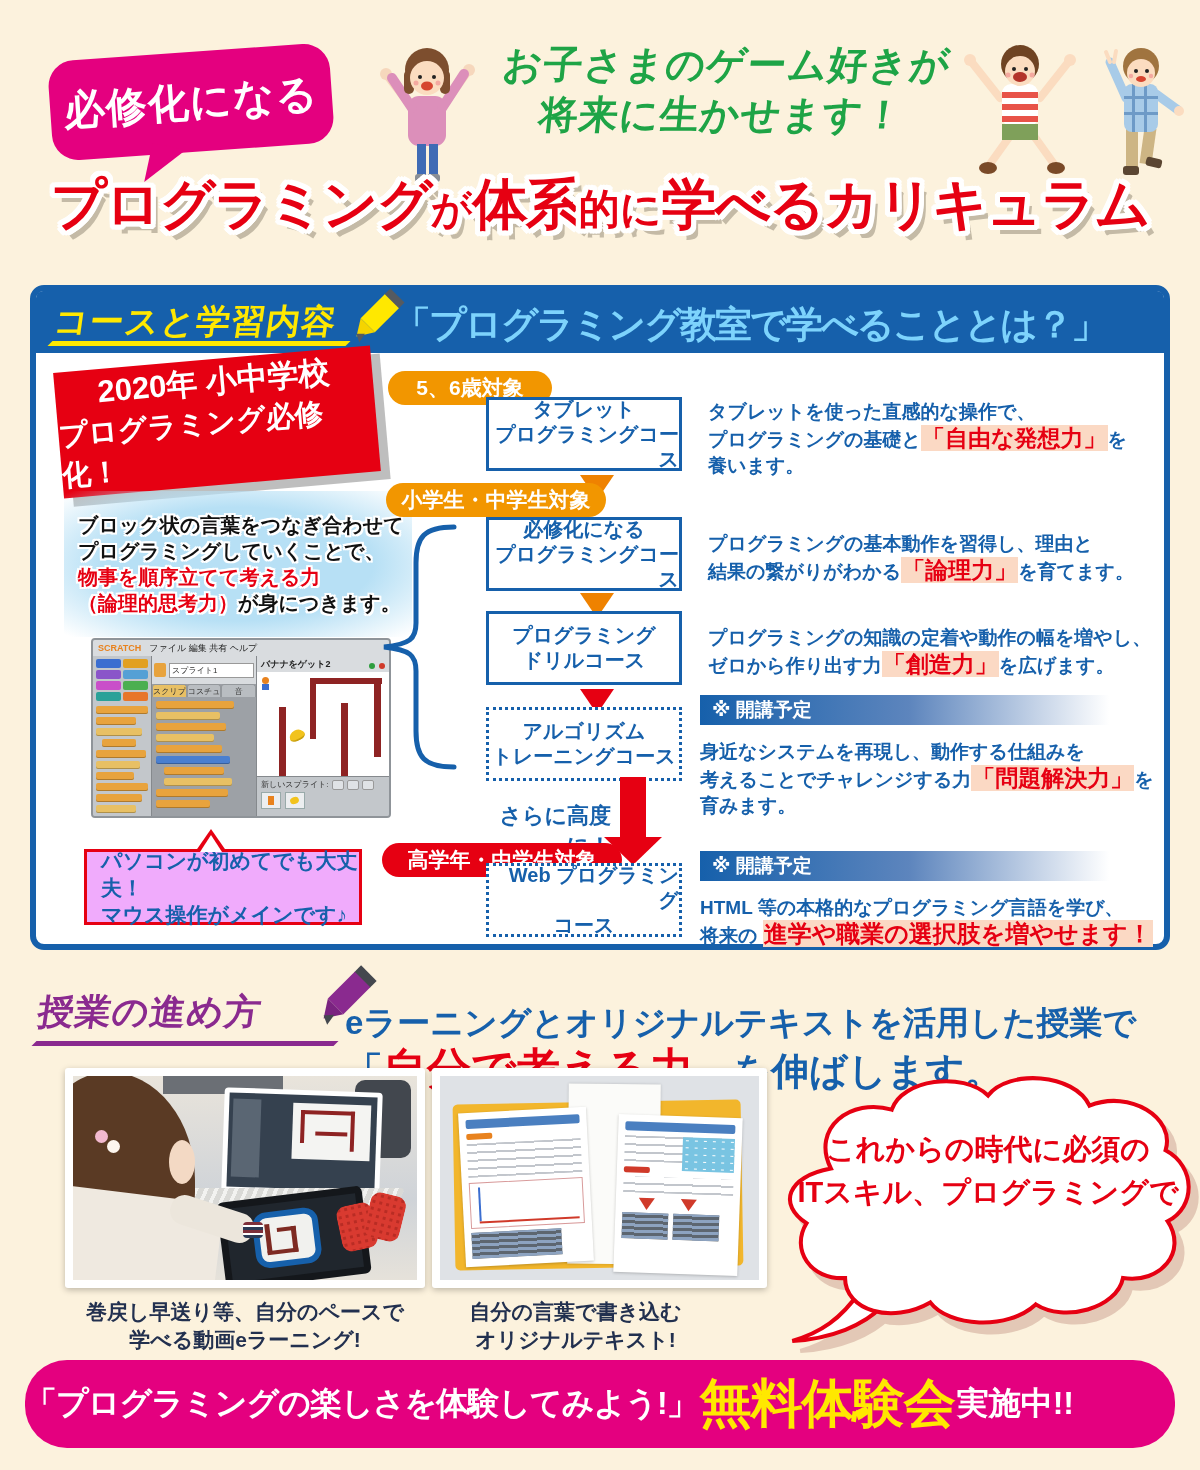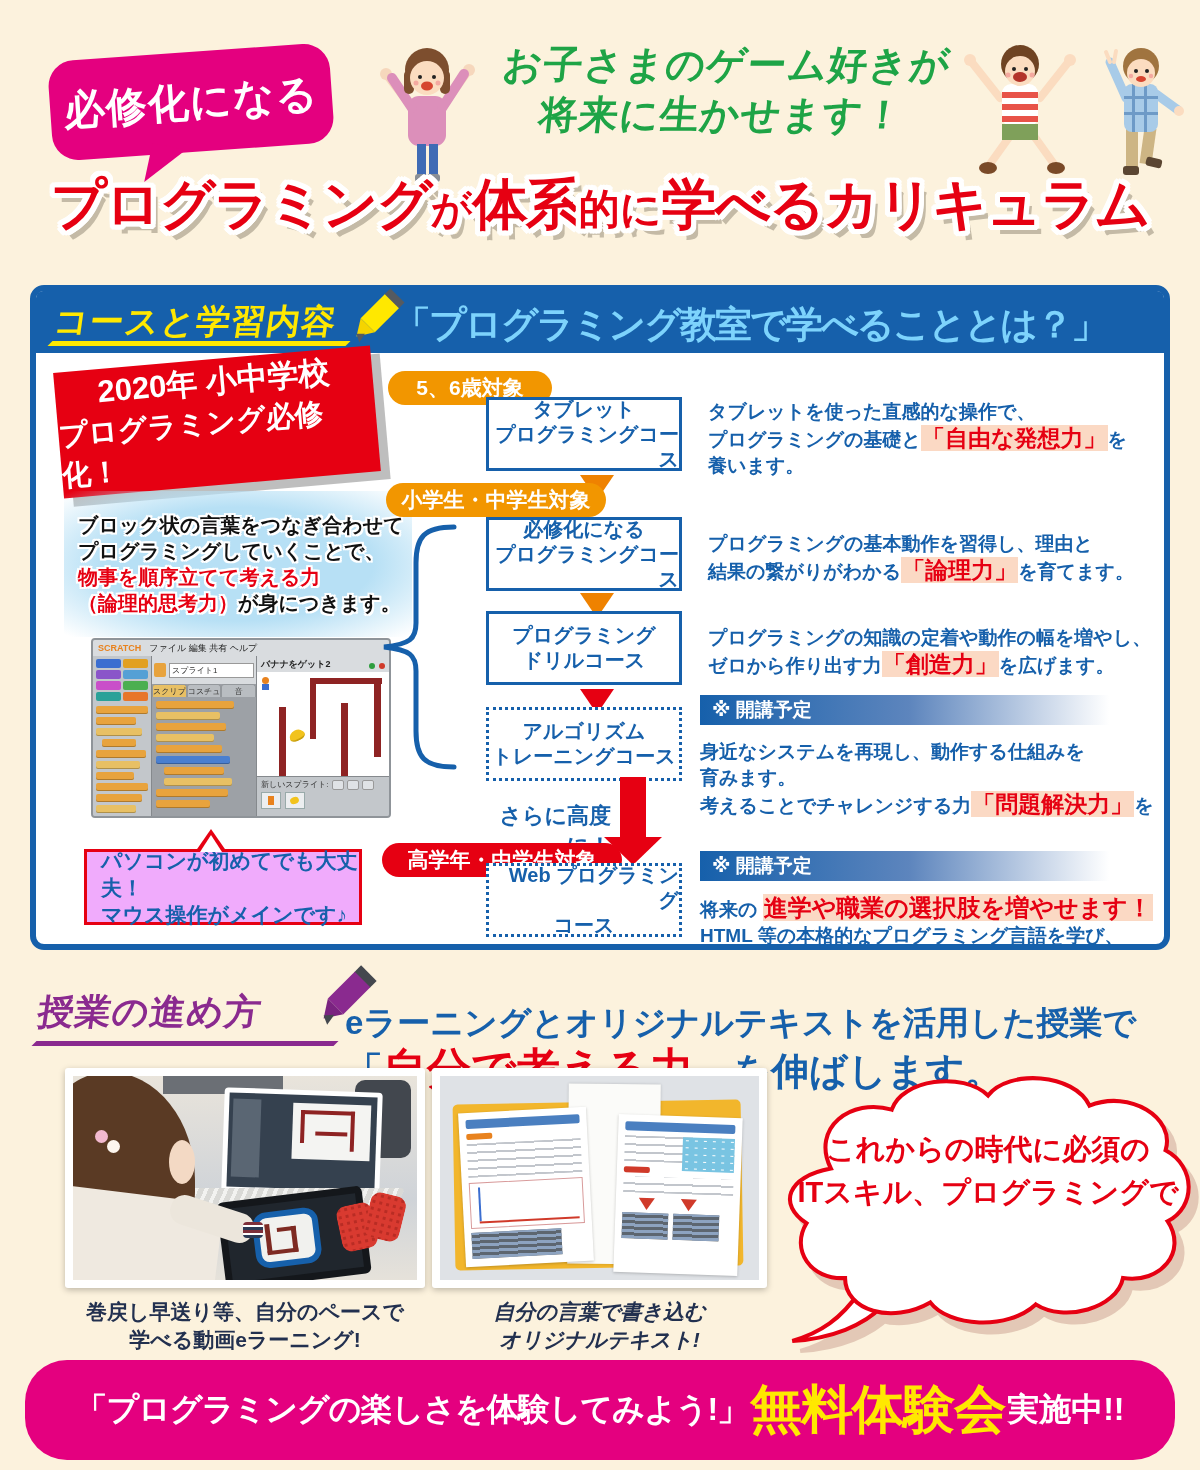--- a/index.html
+++ b/index.html
@@ -178,22 +178,22 @@
   .p2 .arr{width:0;height:0;border-left:8px solid transparent;border-right:8px solid transparent;border-top:12px solid #d03a2a;}
   .p2 .shots{display:flex;gap:5px;}
   .p2 .shot{width:46px;height:26px;background:#5d6670;background-image:repeating-linear-gradient(0deg,#8da3c0 0 3px,transparent 3px 6px);}
 
   
   .cloud-wrap{position:absolute;left:770px;top:1056px;width:426px;height:296px;filter:drop-shadow(8px 10px 0 rgba(205,165,150,.55));}
   .cloud-text{position:absolute;left:795px;top:1128px;width:386px;text-align:center;color:#e60012;}
   .cloud-text div{font-size:29px;line-height:43px;white-space:nowrap;}
 
   
-  .footer{position:absolute;left:25px;top:1360px;width:1150px;height:100px;background:#e4007f;border-radius:42px;
-    display:flex;align-items:center;justify-content:center;white-space:nowrap;}
+  .footer{position:absolute;left:25px;top:1360px;width:1150px;height:88px;background:#e4007f;border-radius:42px;
+    display:flex;align-items:center;justify-content:flex-start;white-space:nowrap;}
   .footer .quote{color:#fff;font-size:32px;letter-spacing:-1px;}
   .footer .hl{color:#ffe800;font-size:52px;letter-spacing:-1px;margin:0 2px;}
   .footer .suf{color:#fff;font-size:32px;}
 </style>
 </head>
 <body>
 
 <div class="page">
 
   <div class="speech-badge">
@@ -442,39 +442,39 @@
     </div>
     <div class="flow-arrow red" style="left:544px;top:398px;"></div>
 
     <div class="cbox dotted" style="left:450px;top:416px;">
       <div>アルゴリズム</div>
       <div>トレーニングコース</div>
     </div>
     <div class="notebar" style="left:664px;top:404px;">※ 開講予定</div>
     <div class="desc" style="left:664px;top:440px;">
       <div>身近なシステムを再現し、動作する仕組みを</div>
+      <div><span>考えることでチャレンジする力</span><span class="strong">「問題解決力」</span><span>を</span></div>
       <div>育みます。</div>
-      <div><span>考えることでチャレンジする力</span><span class="strong">「問題解決力」</span><span>を</span></div>
     </div>
 
     <div class="big-arrow-shaft"></div>
     <div class="big-arrow-head"></div>
     <div class="advance ol">さらに高度に！</div>
 
     <div class="pill red" style="left:346px;top:552px;width:240px;">
       <span>高学年・中学生対象</span>
       </div>
     <div class="cbox dotted" style="left:450px;top:572px;">
       <div>Web プログラミング</div>
       <div>コース</div>
     </div>
     <div class="notebar" style="left:664px;top:560px;">※ 開講予定</div>
     <div class="desc" style="left:664px;top:596px;">
+      <div>HTML 等の本格的なプログラミング言語を学び、</div>
       <div><span>将来の </span><span class="strong big">進学や職業の選択肢を増やせます！</span></div>
-      <div>HTML 等の本格的なプログラミング言語を学び、</div>
     </div>
   </div>
 
   <div class="lesson-label">授業の進め方</div>
   <div class="lesson-underline"></div>
   <svg class="lesson-pen" width="80" height="84" viewBox="0 0 80 84">
     <g transform="rotate(45 40 42)">
       <rect x="29" y="4" width="22" height="10" fill="#44484e"></rect>
       <rect x="29" y="13" width="22" height="38" fill="#8a2a8f"></rect>
       <polygon points="29,51 51,51 40,68" fill="#7a2380"></polygon>
@@ -554,21 +554,21 @@
             <div class="arr"></div>
             <div class="arr"></div>
           </div>
         <div class="shots">
             <div class="shot"></div>
             <div class="shot"></div>
           </div>
       </div>
     </div>
   </div>
-  <div class="caption" style="left:432px;width:335px;font-style:italic;">
+  <div class="caption" style="left:408px;width:335px;">
     <div>自分の言葉で書き込む</div>
     <div>オリジナルテキスト!</div>
   </div>
 
   <div class="cloud-wrap">
     <svg width="426" height="296" viewBox="0 0 420 290">
       <path d="M88 232 C 70 258, 50 272, 22 280 C 60 278, 94 264, 110 246" fill="#fff" stroke="#e60012" stroke-width="4" stroke-linecap="round"></path>
       <path d="M60 110 C 40 70, 80 40, 120 52 C 130 22, 190 14, 215 38 C 235 12, 300 16, 315 48 C 355 32, 400 60, 390 92
                C 420 108, 420 148, 392 162 C 412 192, 385 224, 348 218 C 342 248, 290 262, 262 244
                C 234 270, 176 266, 158 242 C 120 264, 74 250, 74 218 C 40 220, 20 190, 36 164

